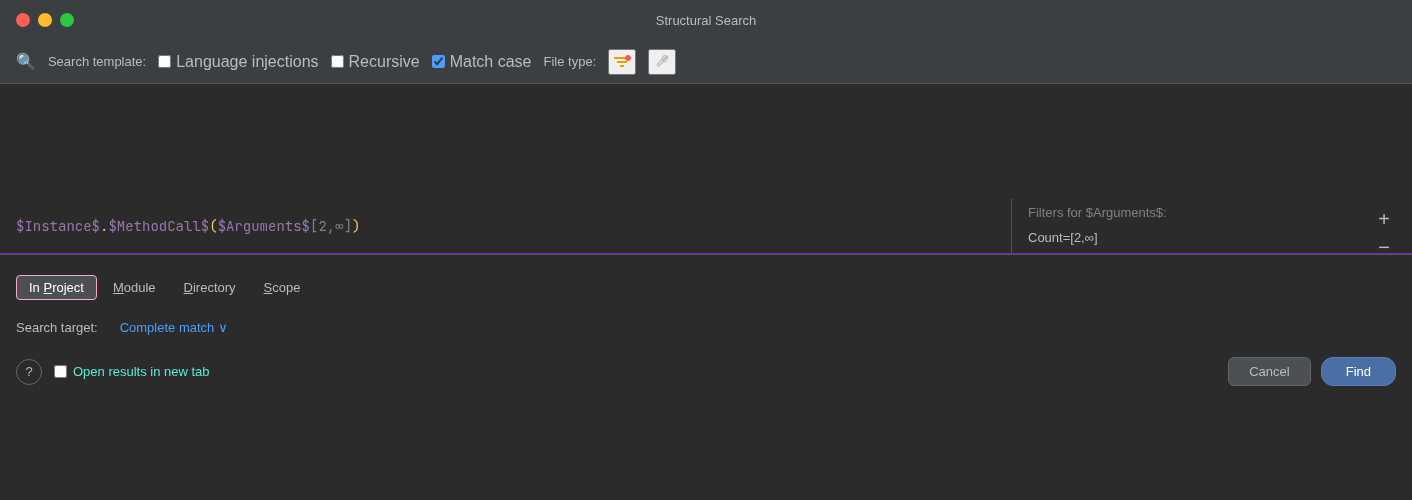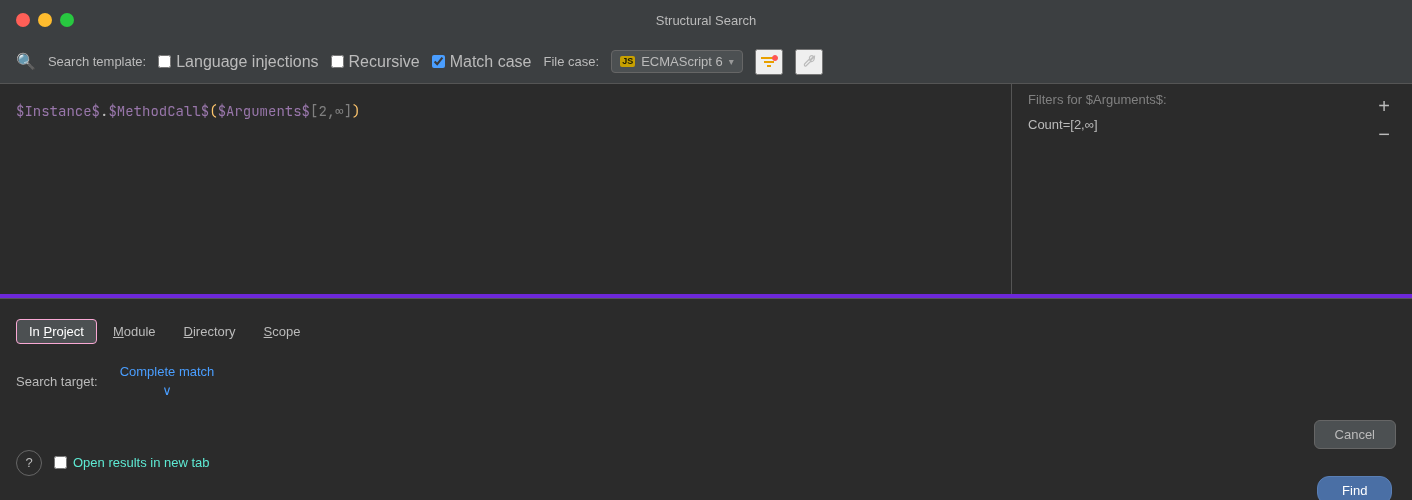--- a/index.html
+++ b/index.html
@@ -129,22 +129,23 @@
     }
 
     .search-icon {
       font-size: 16px;
       color: #bbbbbb;
       cursor: pointer;
     }
 
     .main-content {
       display: flex;
-      height: 214px;
-      border-bottom: 4px solid #6d28d9;
+      height: 170px;
+      border-bottom: 1px solid #6d28d9;
+      align-items: flex-end;
     }
 
     .search-template-area {
       flex: 1;
       background: #2b2b2b;
       padding: 16px;
       font-family: "JetBrains Mono", "Fira Code", "Consolas", monospace;
       font-size: 14px;
       border-right: 1px solid #555;
       display: flex;
@@ -254,21 +255,20 @@
       color: #bbbbbb;
     }
 
     .search-target-value {
       font-size: 13px;
       color: #4a9eff;
       cursor: pointer;
       display: flex;
       align-items: center;
       gap: 4px;
-      flex-direction: column;
     }
 
     .bottom-bar {
       display: flex;
       align-items: center;
       padding: 12px 16px;
       gap: 12px;
     }
 
     .help-btn {
@@ -300,23 +300,22 @@
 
     .open-tab-checkbox label {
       font-size: 13px;
       color: #5eead4;
       cursor: pointer;
     }
 
     .bottom-right {
       margin-left: auto;
       display: flex;
-      gap: 27px;
-      align-items: center;
-      flex-direction: column;
+      gap: 10px;
+      align-items: center;
     }
 
     .cancel-btn {
       padding: 6px 20px;
       background: #4c5052;
       border: 1px solid #666;
       border-radius: 6px;
       color: #bbbbbb;
       font-size: 13px;
       cursor: pointer;
@@ -363,27 +362,22 @@
   <label class="checkbox-group">
     <input type="checkbox" style="">
     <span>Recursive</span>
   </label>
 
   <label class="checkbox-group">
     <input type="checkbox" checked="" style="">
     <span>Match case</span>
   </label>
 
-  <span class="toolbar-label">File case:</span>
-
-  <div class="file-type-dropdown">
-    <span class="js-icon">JS</span>
-    <span>ECMAScript 6</span>
-    <span class="chevron-down">▾</span>
-  </div>
+  <span class="toolbar-label">File type:</span>
+
 
   <button class="filter-icon-btn">
     <svg width="18" height="16" viewBox="0 0 18 16">
       <line x1="1" y1="4" x2="17" y2="4" stroke="#e8a000" stroke-width="2"></line>
       <line x1="4" y1="8" x2="14" y2="8" stroke="#e8a000" stroke-width="2"></line>
       <line x1="7" y1="12" x2="11" y2="12" stroke="#e8a000" stroke-width="2"></line>
       <circle cx="15" cy="4" r="2.5" fill="#ff5555" stroke="#ff5555"></circle>
     </svg>
   </button>
 

